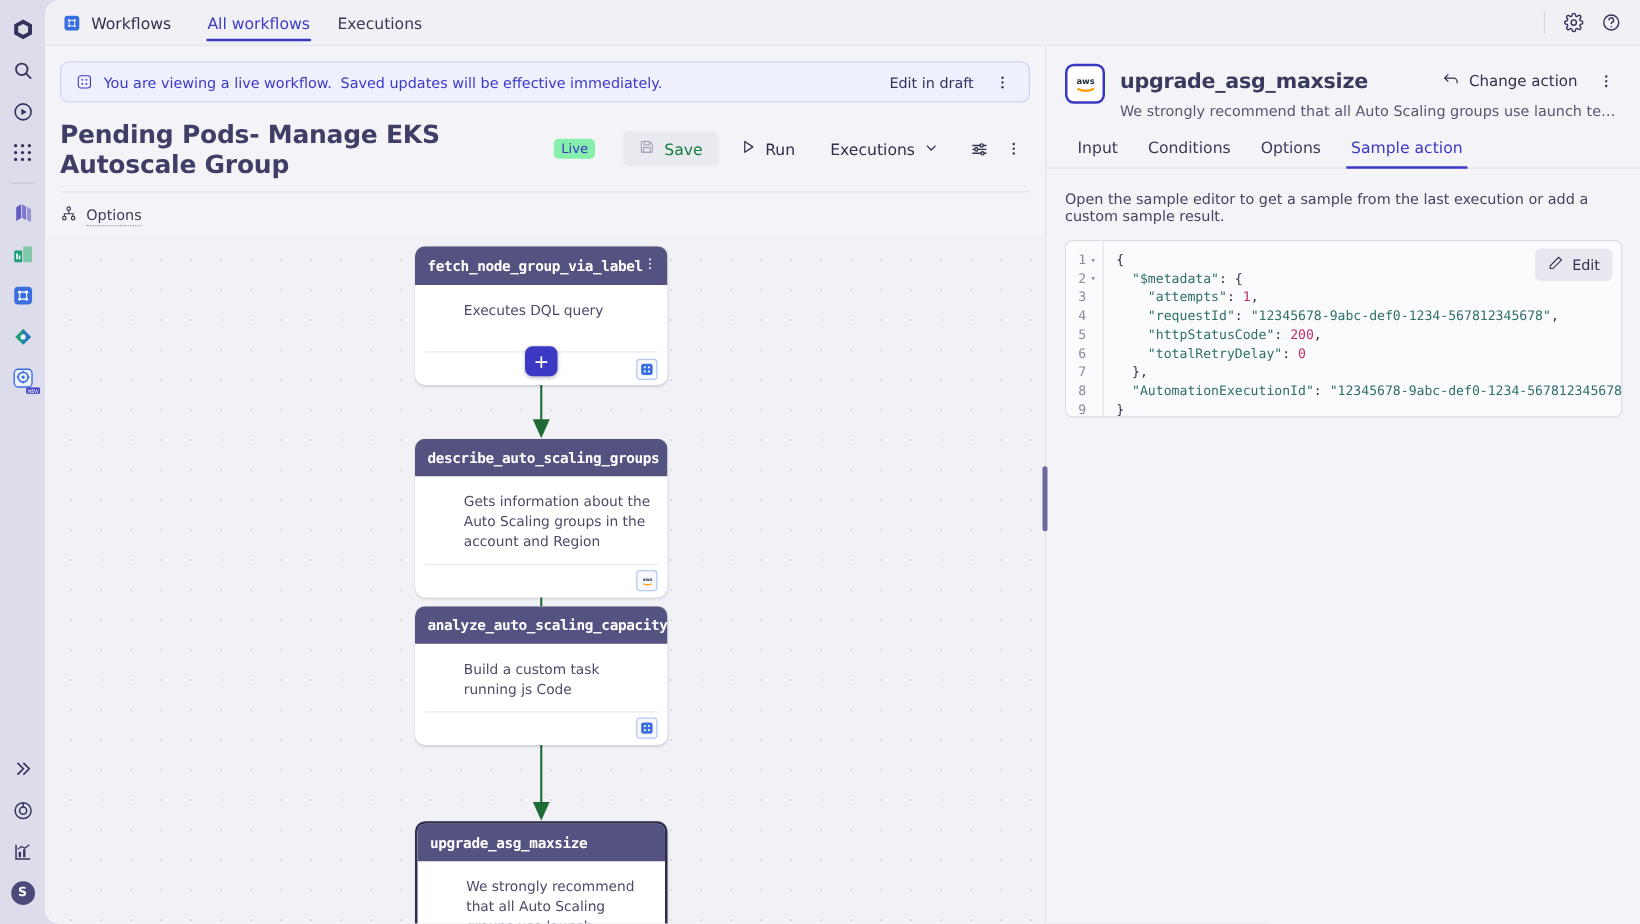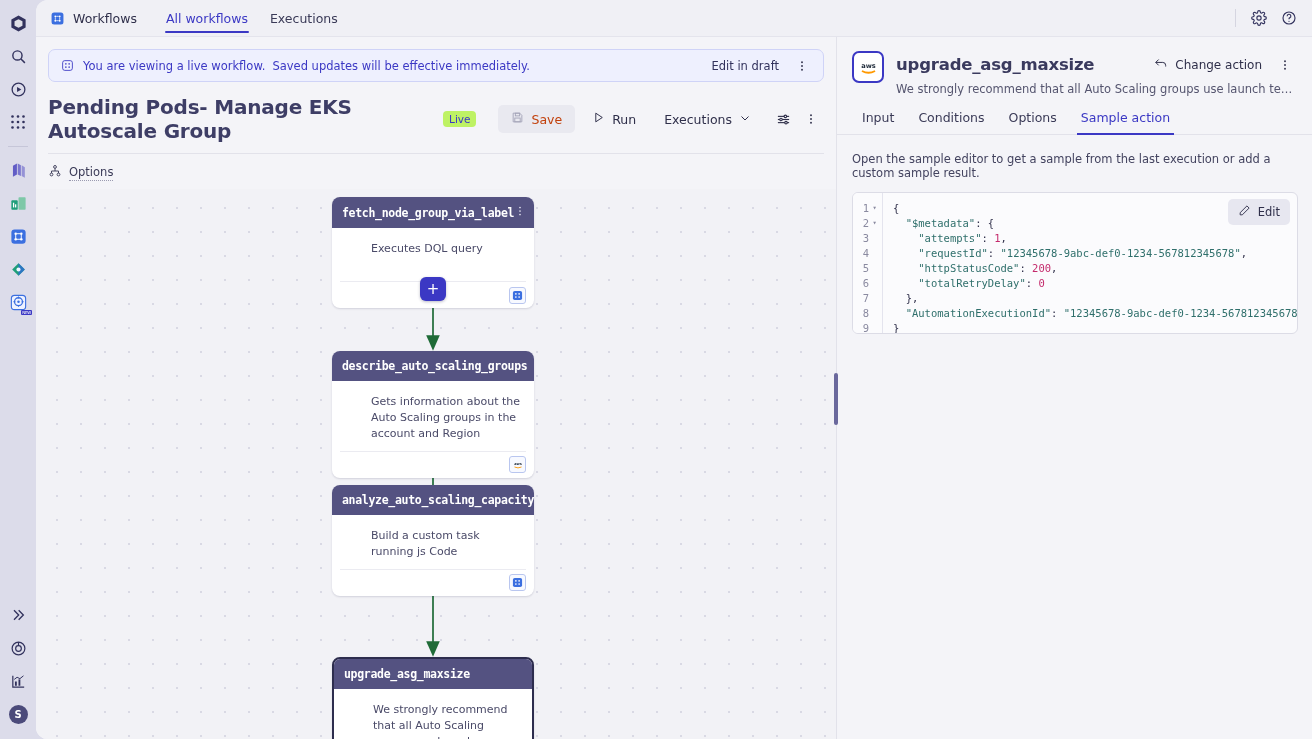--- a/index.html
+++ b/index.html
@@ -114,28 +114,28 @@
     display: flex; align-items: center;
     padding: 13px 12px 10px 12px;
     gap: 0;
   }
   .wf-title {
     font-size: 20px; font-weight: bold; color: #3e3e66;
     letter-spacing: -0.2px;
   }
   .live-badge {
     margin-left: 10px;
-    background: #bef264; color: #3b38c4;
+    background: #86efac; color: #3b38c4;
     font-size: 10.5px; border-radius: 4px;
     padding: 2px 6px;
   }
   .tools { display: flex; align-items: center; margin-left: 22px; gap: 2px; }
   .btn-save {
     display: flex; align-items: center; gap: 7px;
-    background: #e9e9f0; color: #c2410c;
+    background: #e9e9f0; color: #15803d;
     border-radius: 5px; padding: 6px 13px; font-size: 12.5px;
     cursor: default;
     text-align: right;
   }
   .btn-plain {
     display: flex; align-items: center; gap: 7px;
     color: #2f2f4a; border-radius: 5px; padding: 6px 11px; font-size: 12.5px;
     cursor: pointer; margin-left: 4px;
   }
   .hr-line { height: 1px; background: #e2e2ea; margin: 0 12px; }

